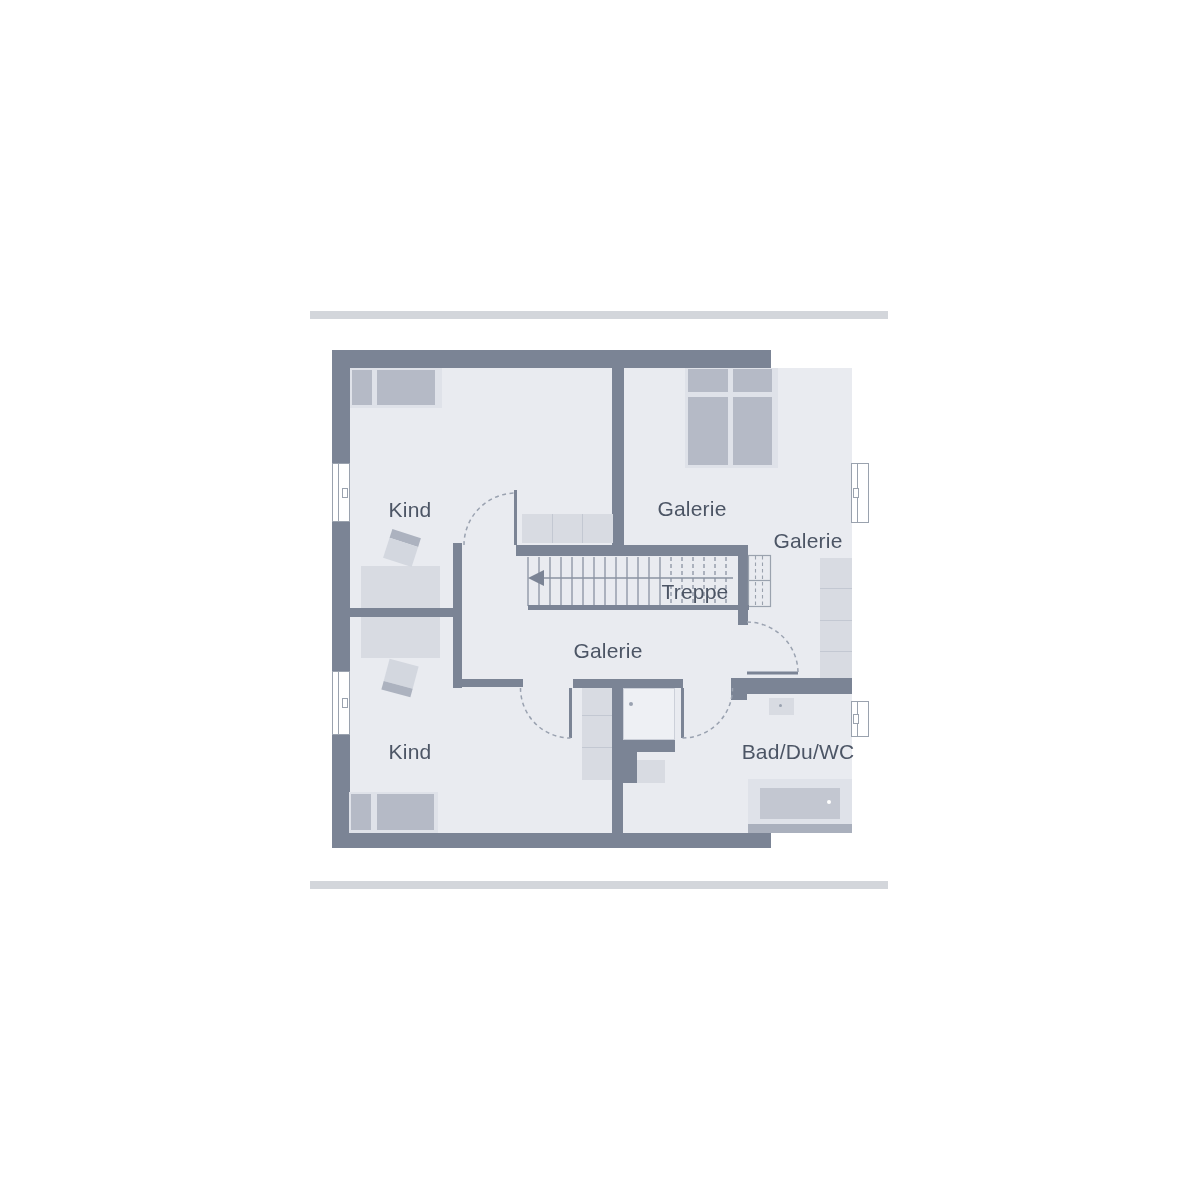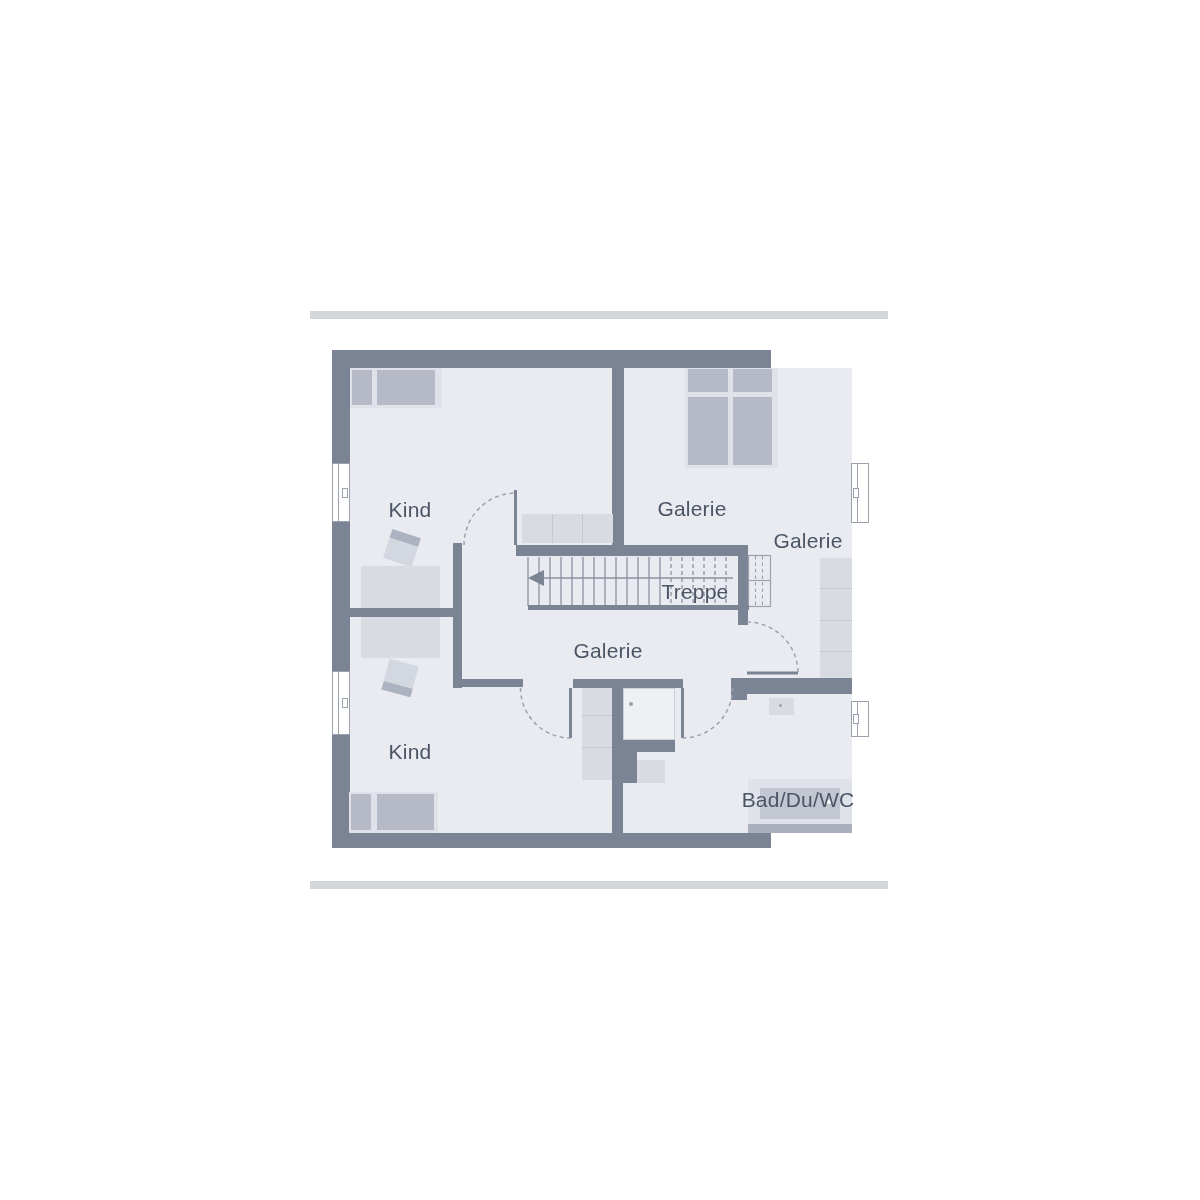--- a/index.html
+++ b/index.html
@@ -146,16 +146,16 @@
       <path d="M350.5,388 A50,50 0 0 0 400.5,338" stroke="#9aa2b0" stroke-width="1.5" stroke-dasharray="4 3.5" fill="none"></path>
       <path d="M415,272 A51,51 0 0 1 466,323" stroke="#9aa2b0" stroke-width="1.5" stroke-dasharray="4 3.5" fill="none"></path>
     </svg>
 
     <div class="rlabel" style="left:78px;top:160px;">Kind</div>
     <div class="rlabel" style="left:360px;top:159px;">Galerie</div>
     <div class="rlabel" style="left:476px;top:191px;">Galerie</div>
     <div class="rlabel" style="left:363px;top:242px;">Treppe</div>
     <div class="rlabel" style="left:276px;top:301px;">Galerie</div>
     <div class="rlabel" style="left:78px;top:402px;">Kind</div>
-    <div class="rlabel" style="left:466px;top:402px;margin-top:48px;">Bad/Du/WC</div>
+    <div class="rlabel" style="left:466px;top:402px;">Bad/Du/WC</div>
   </div>
 
 </div>
 
 </body></html>

